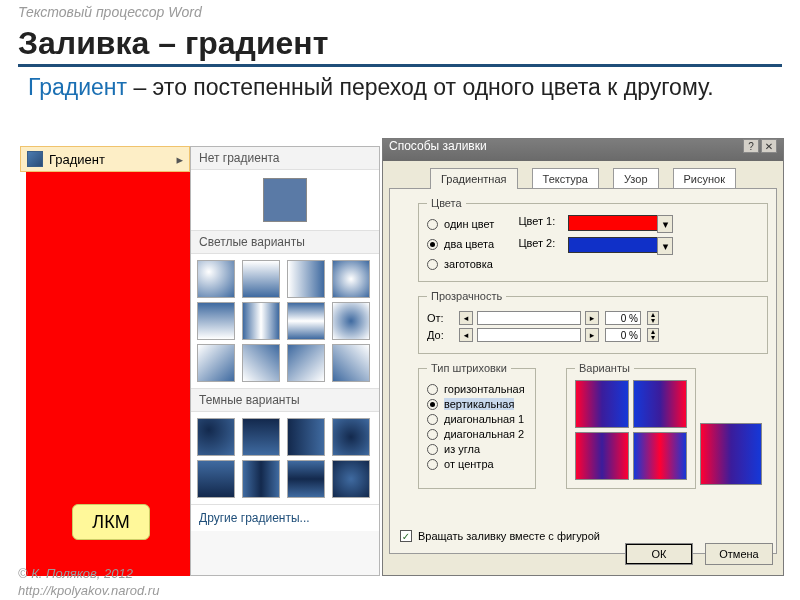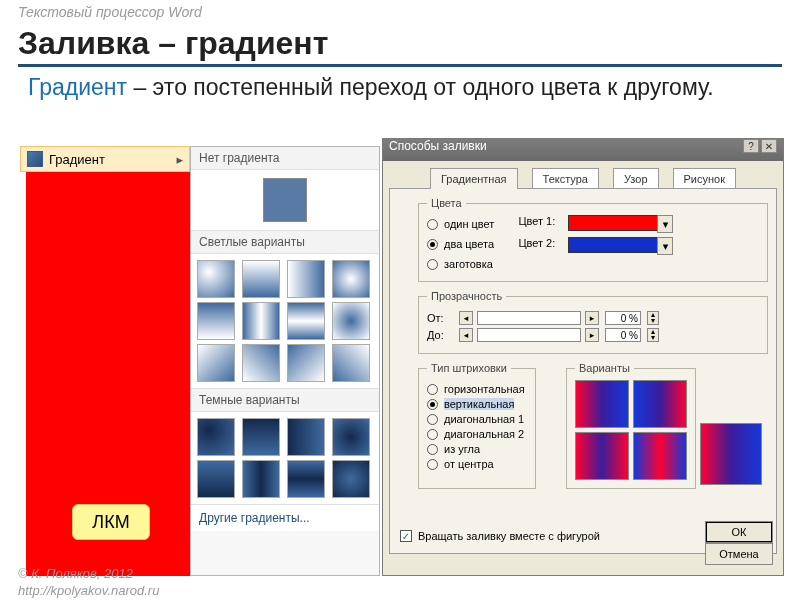--- a/index.html
+++ b/index.html
@@ -59,21 +59,21 @@
 .spin div{flex:1; text-align:center; line-height:6px;}
 
 .variants-grid { display: grid; grid-template-columns: 1fr 1fr; gap: 4px; }
 .variants-grid div { height: 48px; border: 1px solid #888; }
 
 .sample-label { position: absolute; right: 14px; top: 234px; font-size: 11px; }
 .sample { position: absolute; right: 14px; top: 234px; width: 62px; height: 62px; border: 1px solid #888; background: linear-gradient(90deg, #ff0033, #3b1c9b, #1538d8); }
 
 .checkbox { width: 12px; height: 12px; border: 1px solid #555; background: #fff; display: inline-flex; align-items: center; justify-content: center; font-size: 10px; color: #2a6b2a; }
 
-.dlg-btns { position: absolute; right: 10px; bottom: 10px; display: flex; gap: 0; flex-direction: column; }
+.dlg-btns { position: absolute; right: 10px; bottom: 10px; display: flex; gap: 12px; }
 .dlg-btn { min-width: 68px; height: 22px; border: 1px solid #888; background: #ece9d8; display: flex; align-items: center; justify-content: center; }
 .dlg-btn.default { box-shadow: 0 0 0 1px #000 inset; }
 
 .colors-block { display:flex; gap: 24px; }
 .colors-left { display:flex; flex-direction:column; gap:2px; }
 .colors-right { display:flex; flex-direction:column; gap:6px; }
 
 .hatch-variants { display:flex; gap:10px; }
 .hatch-left { flex: 0 0 118px; }
 .var-fs { flex: 0 0 130px; }

